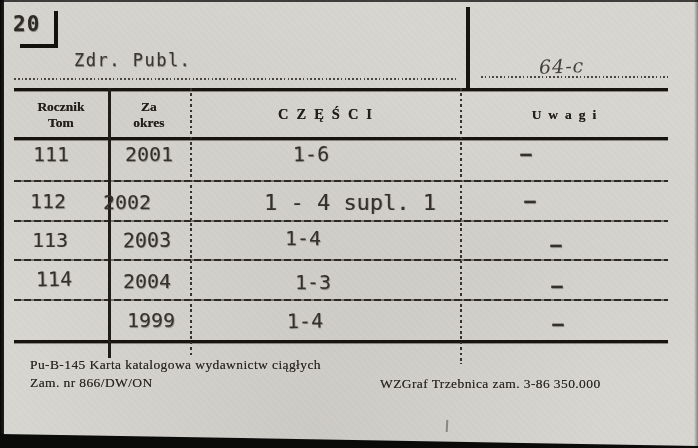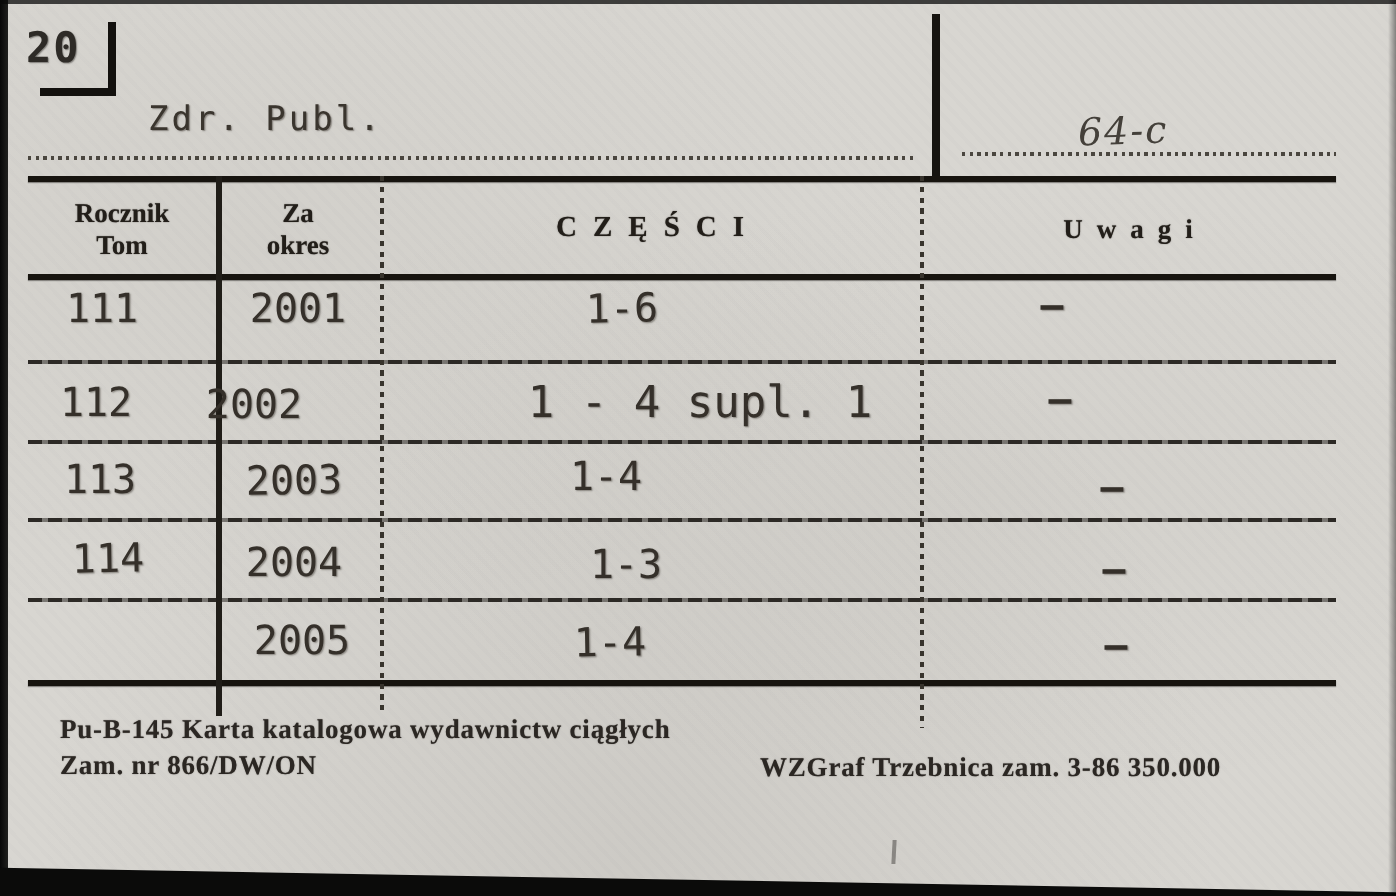--- a/index.html
+++ b/index.html
@@ -50,21 +50,21 @@
   .row-1{top:140px;height:28px;} .row-2{top:181px;height:39px;}
   .row-3{top:221px;height:38px;} .row-4{top:260px;height:39px;} .row-5{top:300px;height:40px;}
   .cell{position:absolute;top:50%;transform:translateY(-50%);font-size:20px;color:#35302a;text-align:center;text-shadow:0.6px 0.6px 0.8px rgba(50,46,40,0.45);}
   .c1{left:14px;width:94px;} .c2{left:108px;width:82px;} .c3{left:190px;width:270px;} .c4{left:460px;width:208px;font-weight:bold;font-size:19px;}
   .row-1 .c1{transform:translate(-10px,-50%);} .row-1 .c3{transform:translate(-14px,-50%) rotate(-1deg);} .row-1 .c4{transform:translate(-38px,-54%);}
   .row-2 .c1{transform:translate(-13px,-50%);} .row-2 .c2{transform:translate(-22px,-46%);} .row-2 .c3{font-size:22px;transform:translate(25px,-46%);} .row-2 .c4{transform:translate(-34px,-54%);}
   .row-3 .c1{transform:translate(-11px,-52%);} .row-3 .c2{transform:translate(-2px,-50%) rotate(-1deg);} .row-3 .c3{transform:translate(-22px,-58%);} .row-3 .c4{top:60%;transform:translate(-8px,-50%);}
   .row-4 .c1{transform:translate(-7px,-54%) rotate(-1deg);} .row-4 .c2{transform:translate(-2px,-46%);} .row-4 .c3{transform:translate(-12px,-42%);} .row-4 .c4{top:64%;transform:translate(-7px,-50%);}
   .row-5 .c1{transform:translate(-6px,-50%);} .row-5 .c2{transform:translate(2px,-50%);} .row-5 .c3{transform:translate(-20px,-46%) rotate(-1deg);} .row-5 .c4{top:58%;transform:translate(-6px,-50%);}
   
-  .foot{position:absolute;font-family:"Liberation Serif","DejaVu Serif",serif;font-weight:bold;color:#2b2723;font-size:13.5px;letter-spacing:0.4px;text-shadow:0 0 0.6px rgba(35,30,25,0.6);}
+  .foot{position:absolute;font-family:"Liberation Serif","DejaVu Serif",serif;font-weight:normal;color:#2b2723;font-size:13.5px;letter-spacing:0.4px;text-shadow:0 0 0.6px rgba(35,30,25,0.6);}
   .f1{left:30px;top:357px;}
   .f2{left:30px;top:375px;}
   .f3{left:380px;top:376px;width:288px;text-align:left;}
   .stray{position:absolute;left:446px;top:420px;width:2px;height:12px;background:rgba(30,28,25,0.4);transform:rotate(3deg);}
 </style>
 </head>
 <body>
 
 <div class="card">
 
@@ -122,21 +122,21 @@
     <span class="cell c3">1-4</span>
     <span class="cell c4">–</span>
   </div>
   <div class="row row-4">
     <span class="cell c1">114</span>
     <span class="cell c2">2004</span>
     <span class="cell c3">1-3</span>
     <span class="cell c4">–</span>
   </div>
   <div class="row row-5">
-    <span class="cell c2">2005</span>
+    <span class="cell c2">1999</span>
     <span class="cell c3">1-4</span>
     <span class="cell c4">–</span>
   </div>
 
   <div class="foot f1">Pu-B-145 Karta katalogowa wydawnictw ciągłych</div>
   <div class="foot f2">Zam. nr 866/DW/ON</div>
   <div class="foot f3">WZGraf Trzebnica zam. 3-86 350.000</div>
 
   <div class="stray"></div>
 </div>

